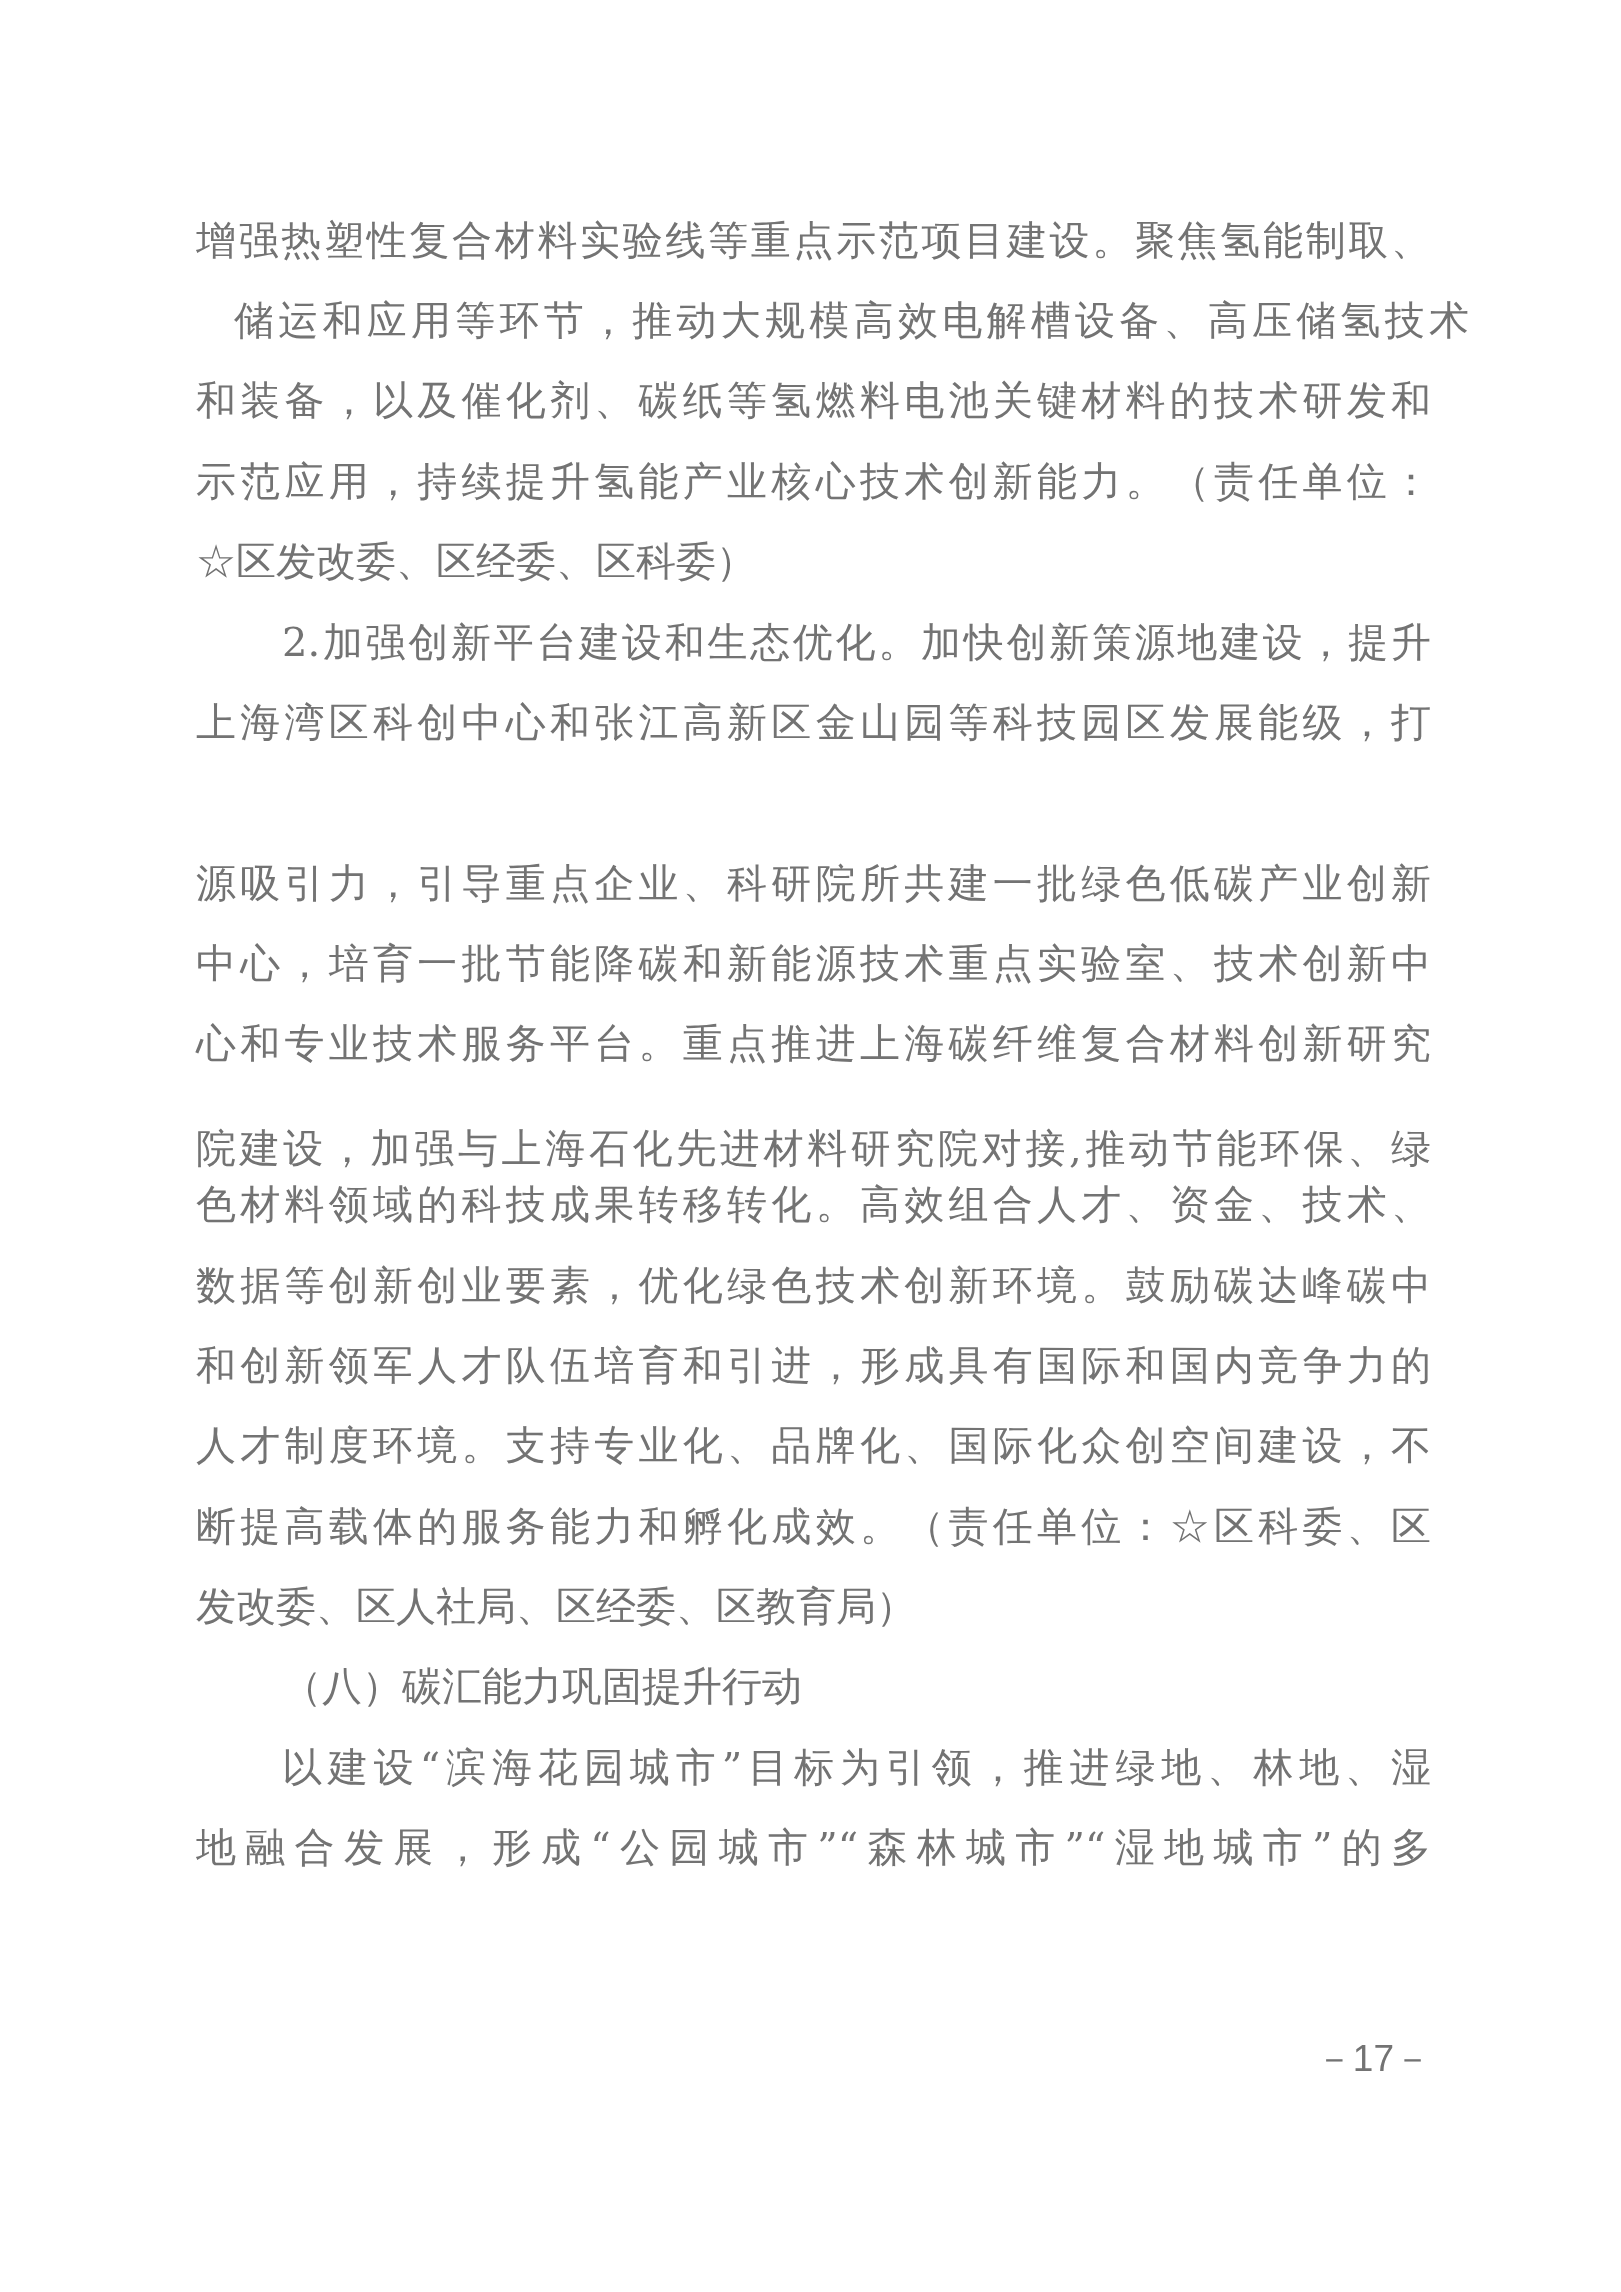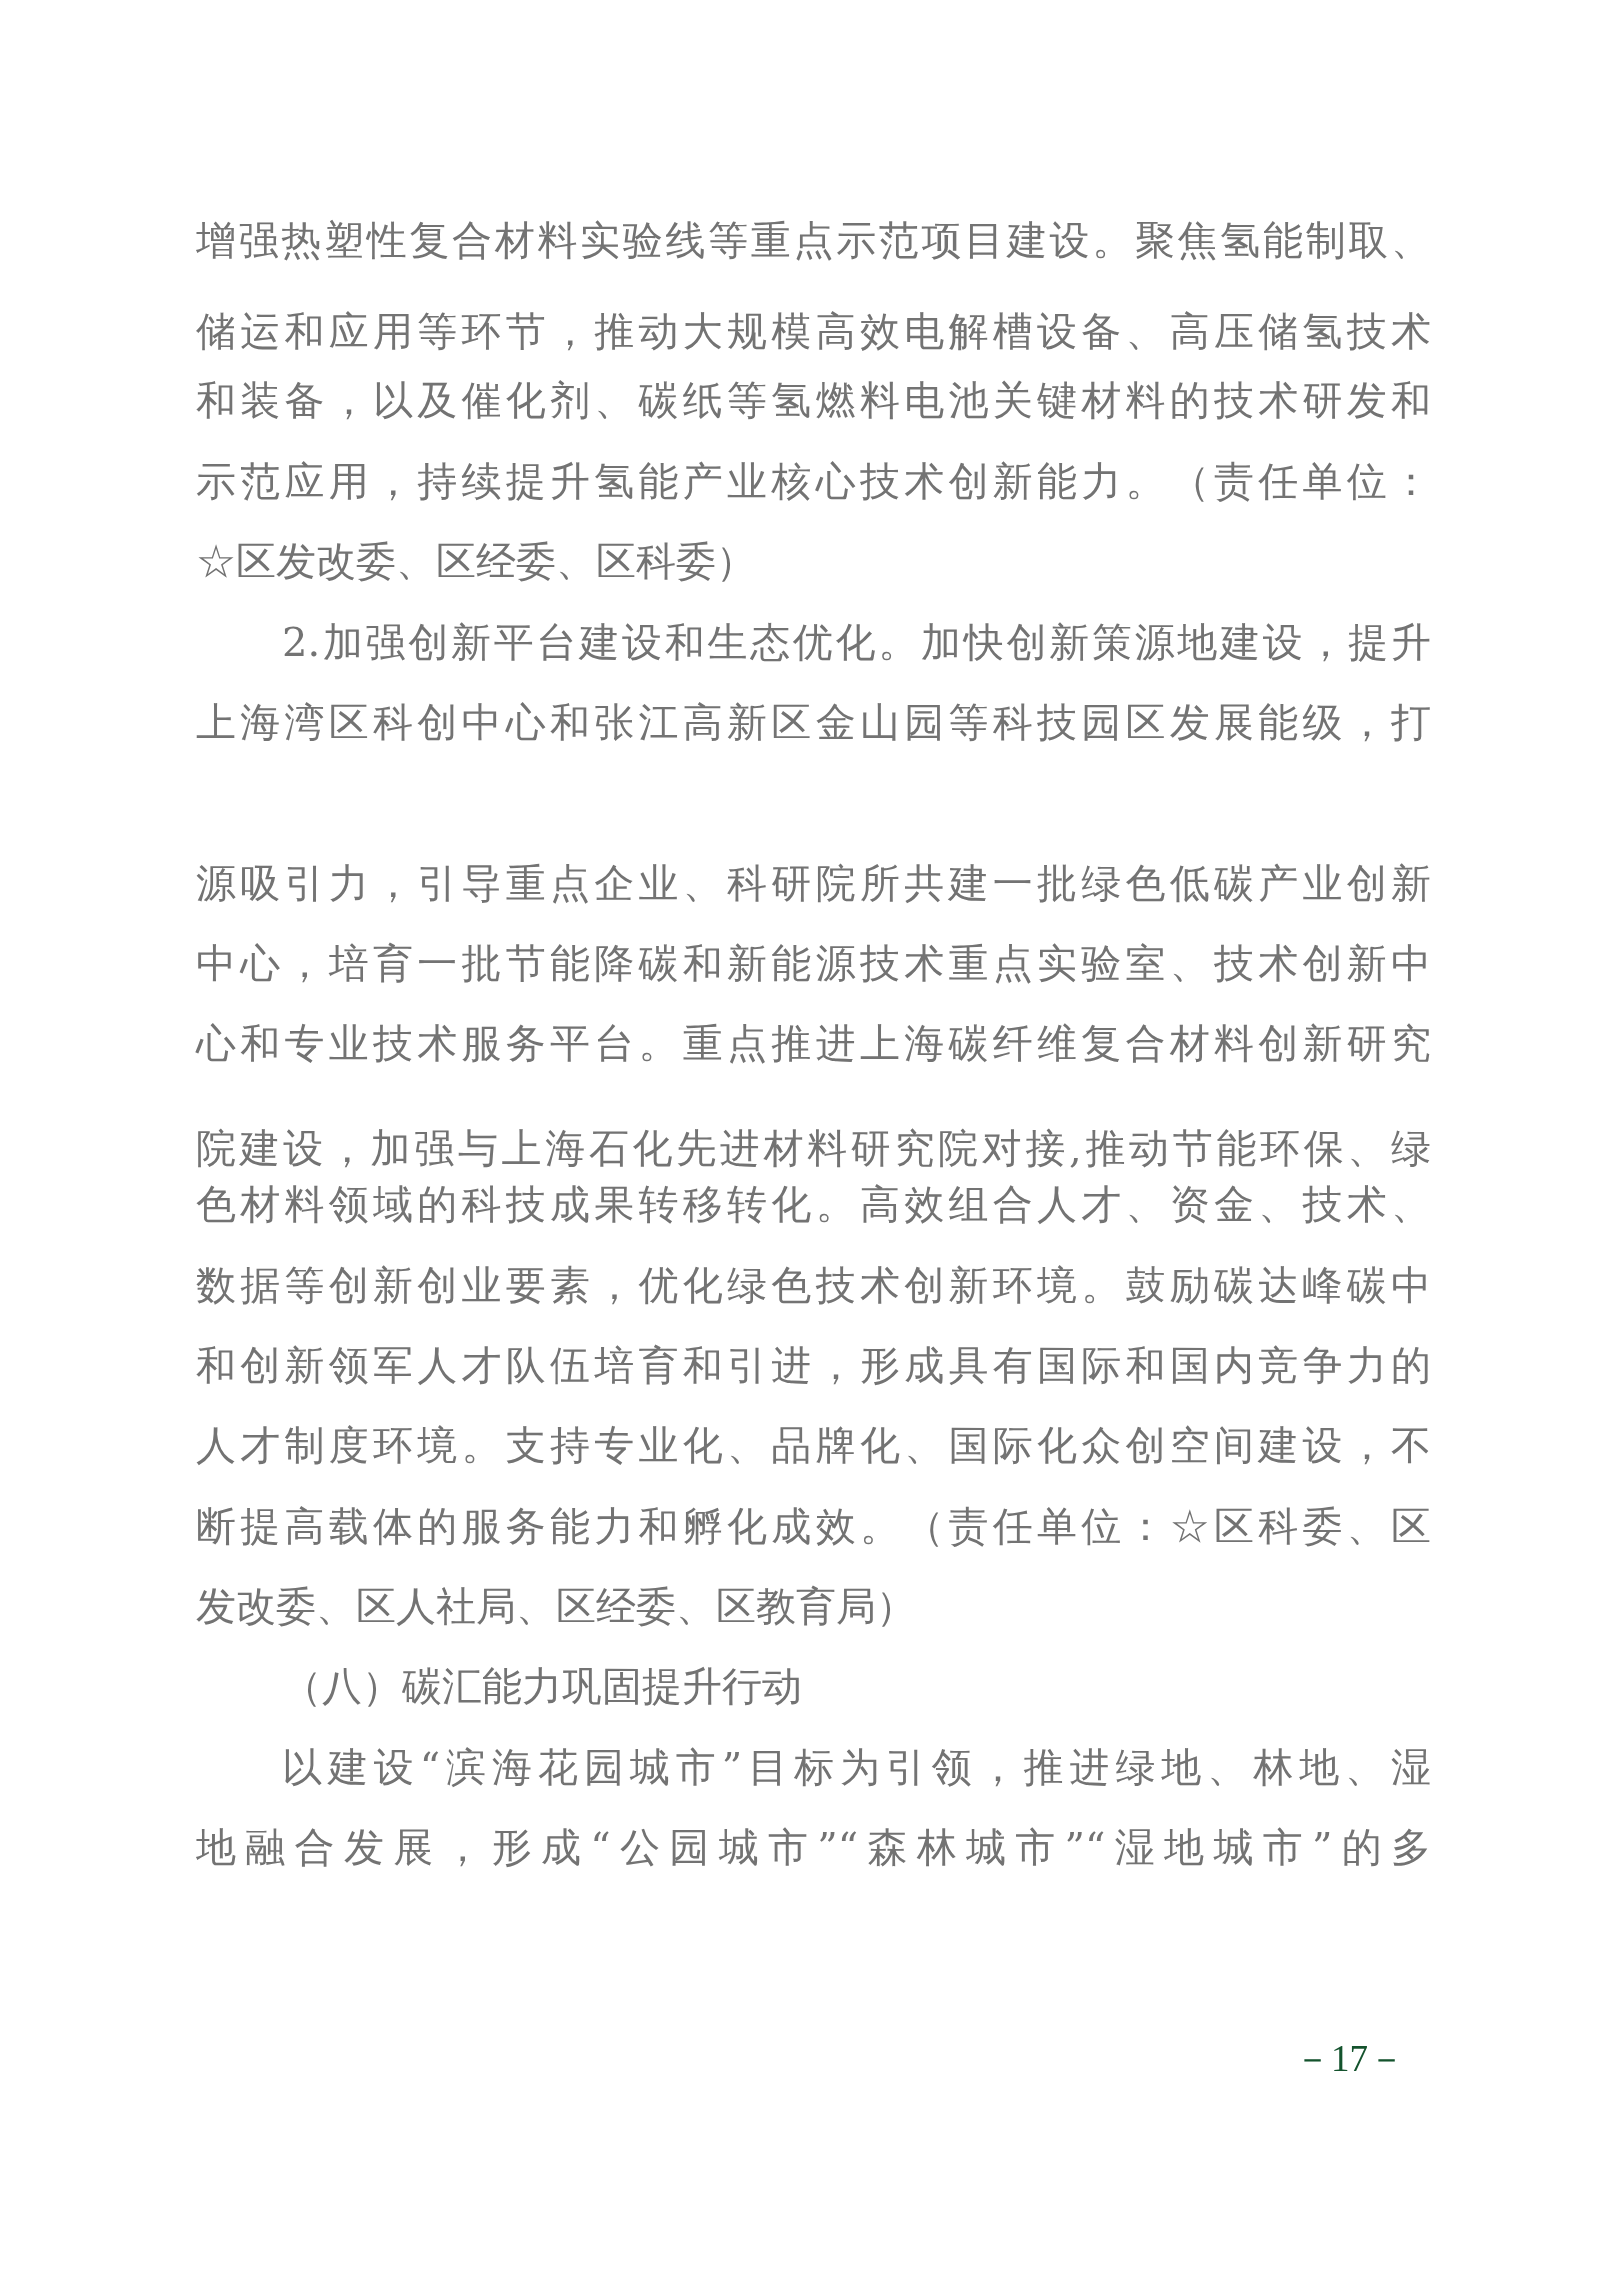--- a/index.html
+++ b/index.html
@@ -22,33 +22,33 @@
   .line.last { text-align-last: left; }
   .line.indent { left: 282px; width: 1149px; }
   .line.heading { left: 282px; width: auto; text-align-last: left; }
   .pagenum {
     position: absolute;
     left: 1294px;
     top: 2037px;
     width: 137px;
     height: 43px;
     line-height: 43px;
-    font-family: Liberation Serif, serif;
+    font-family: Liberation Sans, sans-serif;
     font-size: 37px;
-    color: #14532d;
-    text-align: left;
+    color: #737373;
+    text-align: right;
   }
 </style>
 </head>
 <body>
 
 <div class="page">
 
   <div class="line" style="top:211px;">增强热塑性复合材料实验线等重点示范项目建设。聚焦氢能制取、</div>
-  <div class="line" style="top:302px;">储运和应用等环节，推动大规模高效电解槽设备、高压储氢技术</div>
+  <div class="line" style="top:291px;margin-left:38px;">储运和应用等环节，推动大规模高效电解槽设备、高压储氢技术</div>
   <div class="line" style="top:371px;">和装备，以及催化剂、碳纸等氢燃料电池关键材料的技术研发和</div>
   <div class="line" style="top:452px;">示范应用，持续提升氢能产业核心技术创新能力。（责任单位：</div>
   <div class="line last" style="top:532px;">☆区发改委、区经委、区科委）</div>
 
   <div class="line indent" style="top:613px;">2.加强创新平台建设和生态优化。加快创新策源地建设，提升</div>
   <div class="line" style="top:693px;">上海湾区科创中心和张江高新区金山园等科技园区发展能级，打</div>
   <div class="line" style="top:854px;">源吸引力，引导重点企业、科研院所共建一批绿色低碳产业创新</div>
   <div class="line" style="top:934px;">中心，培育一批节能降碳和新能源技术重点实验室、技术创新中</div>
   <div class="line" style="top:1014px;">心和专业技术服务平台。重点推进上海碳纤维复合材料创新研究</div>
   <div class="line" style="top:1095px;margin-top:24px;">院建设，加强与上海石化先进材料研究院对接,推动节能环保、绿</div>

